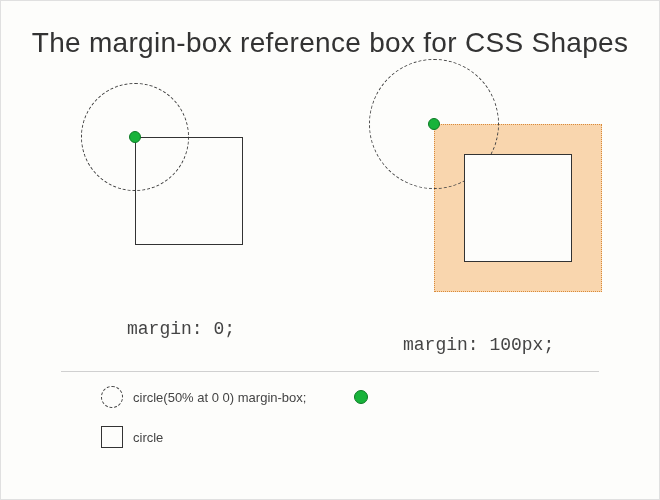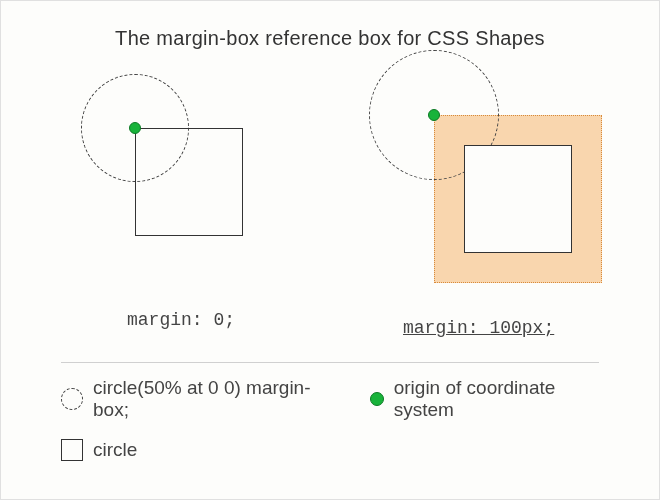--- a/index.html
+++ b/index.html
@@ -7,21 +7,21 @@
   body {
     width: 660px;
     height: 500px;
     background: #fdfdfb;
     border: 1px solid #e0e0e0;
     font-family: "Segoe UI", "Helvetica Neue", Arial, sans-serif;
     color: #333;
     position: relative;
   }
   .title {
-    font-size: 20px;
+    font-size: 28px;
     font-weight: 300;
     color: #333;
     text-align: center;
     padding-top: 26px;
     letter-spacing: 0.3px;
   }
   .stage {
     position: relative;
     width: 100%;
     height: 260px;
@@ -92,32 +92,33 @@
     width: 100%;
     height: 34px;
   }
   .cap {
     position: absolute;
     font-family: "Courier New", monospace;
     font-size: 18px;
     color: #444;
   }
   .cap-left { left: 126px; top: 0; }
-  .cap-right { left: 402px; top: 8px; text-decoration: underline; }
+  .cap-right { left: 402px; top: 16px; }
 
   .hr {
     margin: 18px 60px 14px;
     border: none;
     border-top: 1px solid #d0d0d0;
   }
 
   .legend {
     padding: 0 60px;
-    font-size: 19px;
+    font-size: 13px;
     color: #444;
+    margin-left: 40px;
   }
   .legend-row {
     display: flex;
     align-items: center;
     gap: 48px;
     margin-bottom: 18px;
   }
   .legend-item {
     display: flex;
     align-items: center;
@@ -178,21 +179,20 @@
 <hr class="hr">
 
 <div class="legend">
   <div class="legend-row">
     <div class="legend-item">
       <span class="lg-circle"></span>
       <span>circle(50% at 0 0) margin-box;</span>
     </div>
     <div class="legend-item">
       <span class="lg-dot"></span>
-      <span>origin of coordinate system</span>
     </div>
   </div>
   <div class="legend-row">
     <div class="legend-item">
       <span class="lg-square"></span>
       <span>circle</span>
     </div>
   </div>
 </div>
 

